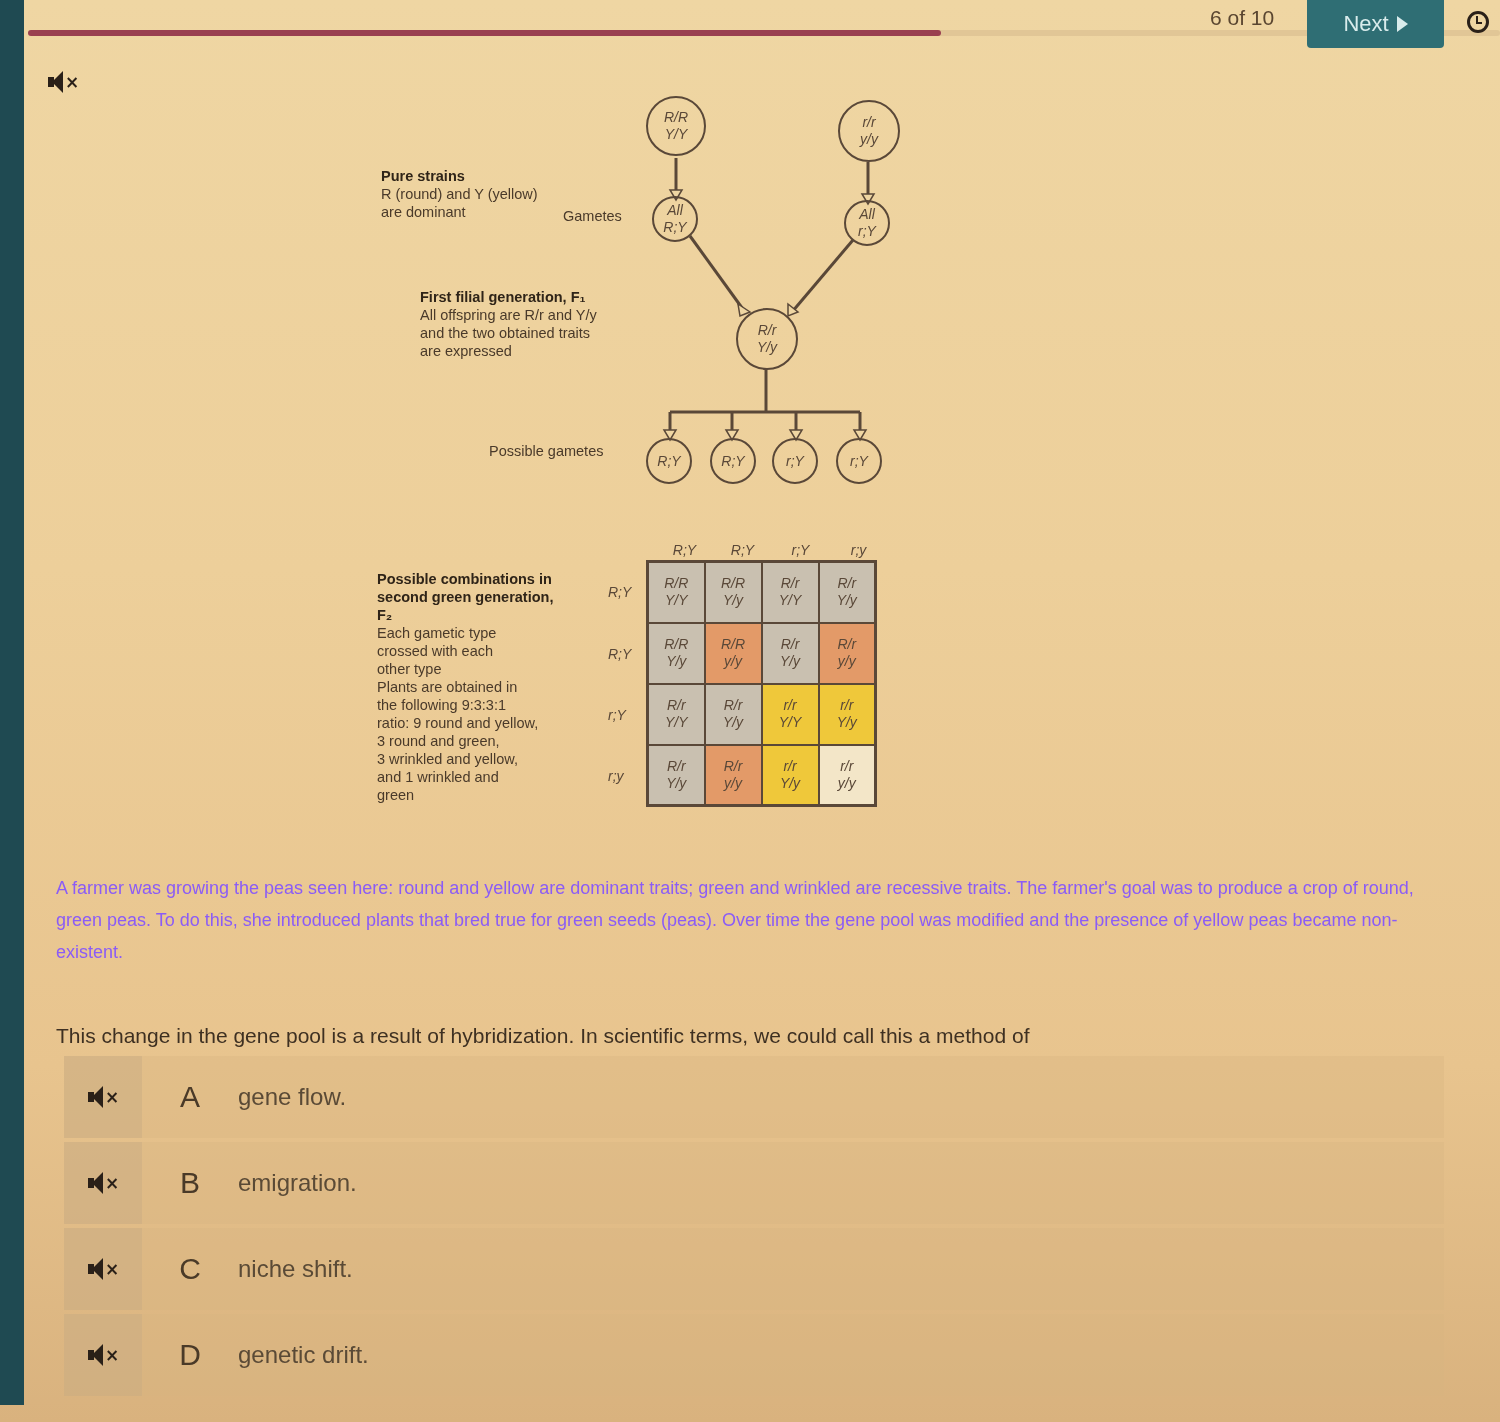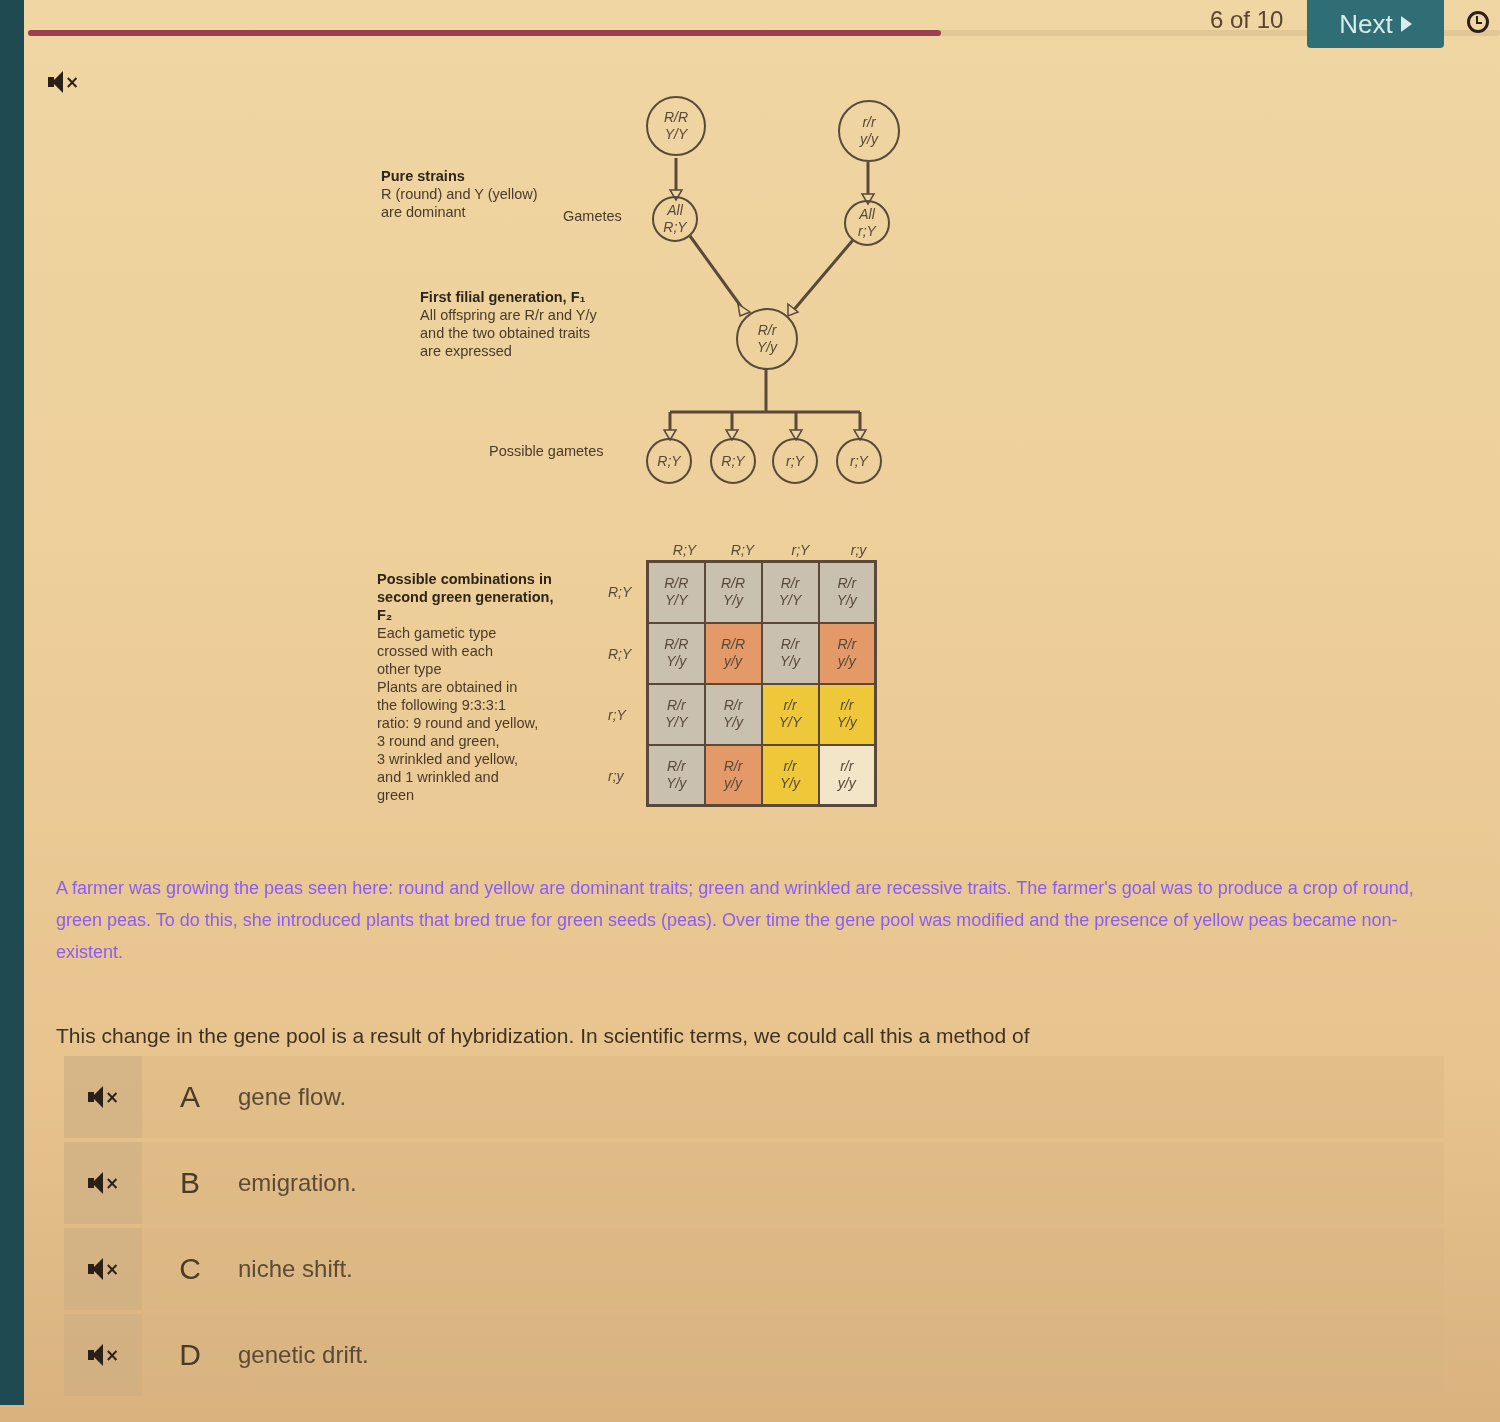--- a/index.html
+++ b/index.html
@@ -16,26 +16,26 @@
   }
   .progress-track {
     position: absolute; left: 28px; top: 30px; width: 1472px; height: 6px;
     background: #e1c696; border-radius: 3px;
   }
   .progress-fill {
     position: absolute; left: 0; top: 0; height: 6px; border-radius: 3px;
     background: #9a4050;
   }
   .counter {
-    position: absolute; left: 1210px; top: 6px; font-size: 24px; color: #5a4630;
+    position: absolute; left: 1210px; top: 6px; font-size: 21px; color: #5a4630;
   }
   .next-btn {
     position: absolute; left: 1307px; top: 0; width: 137px; height: 48px;
     background: #2f6e74; border-radius: 0 0 4px 4px; color: #d9ecec;
-    font-size: 26px; display: flex; align-items: center; justify-content: center; gap: 8px;
+    font-size: 22px; display: flex; align-items: center; justify-content: center; gap: 8px;
     cursor: pointer;
   }
   .next-btn .tri {
     width: 0; height: 0; border-left: 11px solid #d9ecec;
     border-top: 8px solid transparent; border-bottom: 8px solid transparent;
   }
   .clock-icon {
     position: absolute; left: 1467px; top: 11px; width: 22px; height: 22px;
     border: 3px solid #2a2018; border-radius: 50%;
   }

